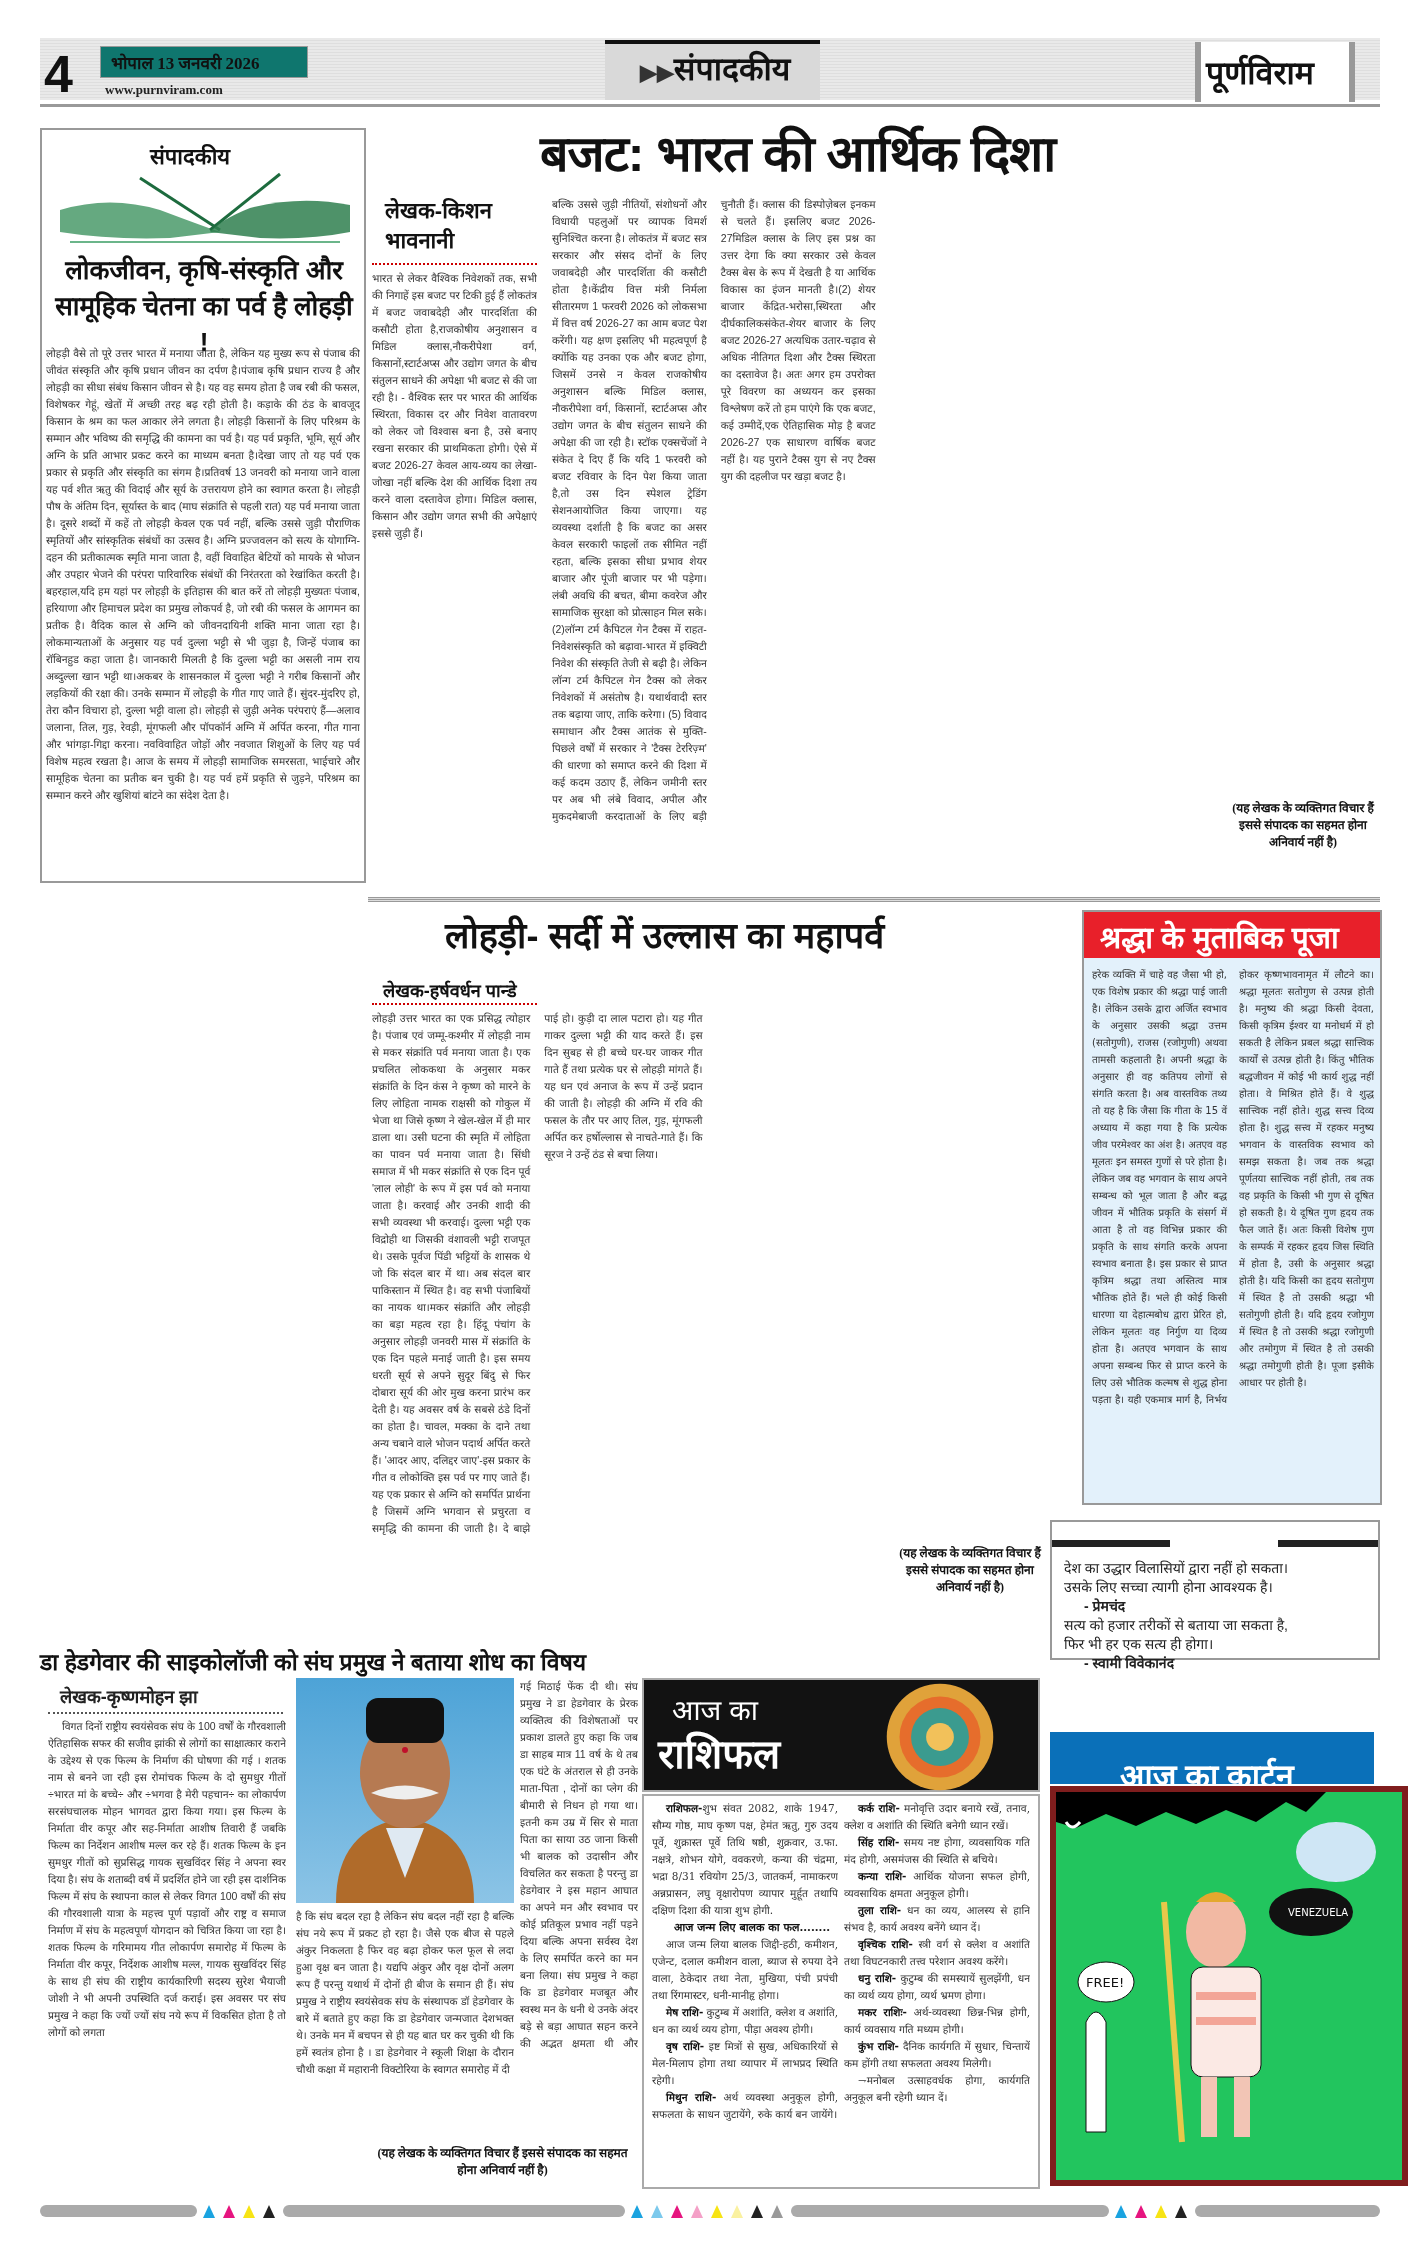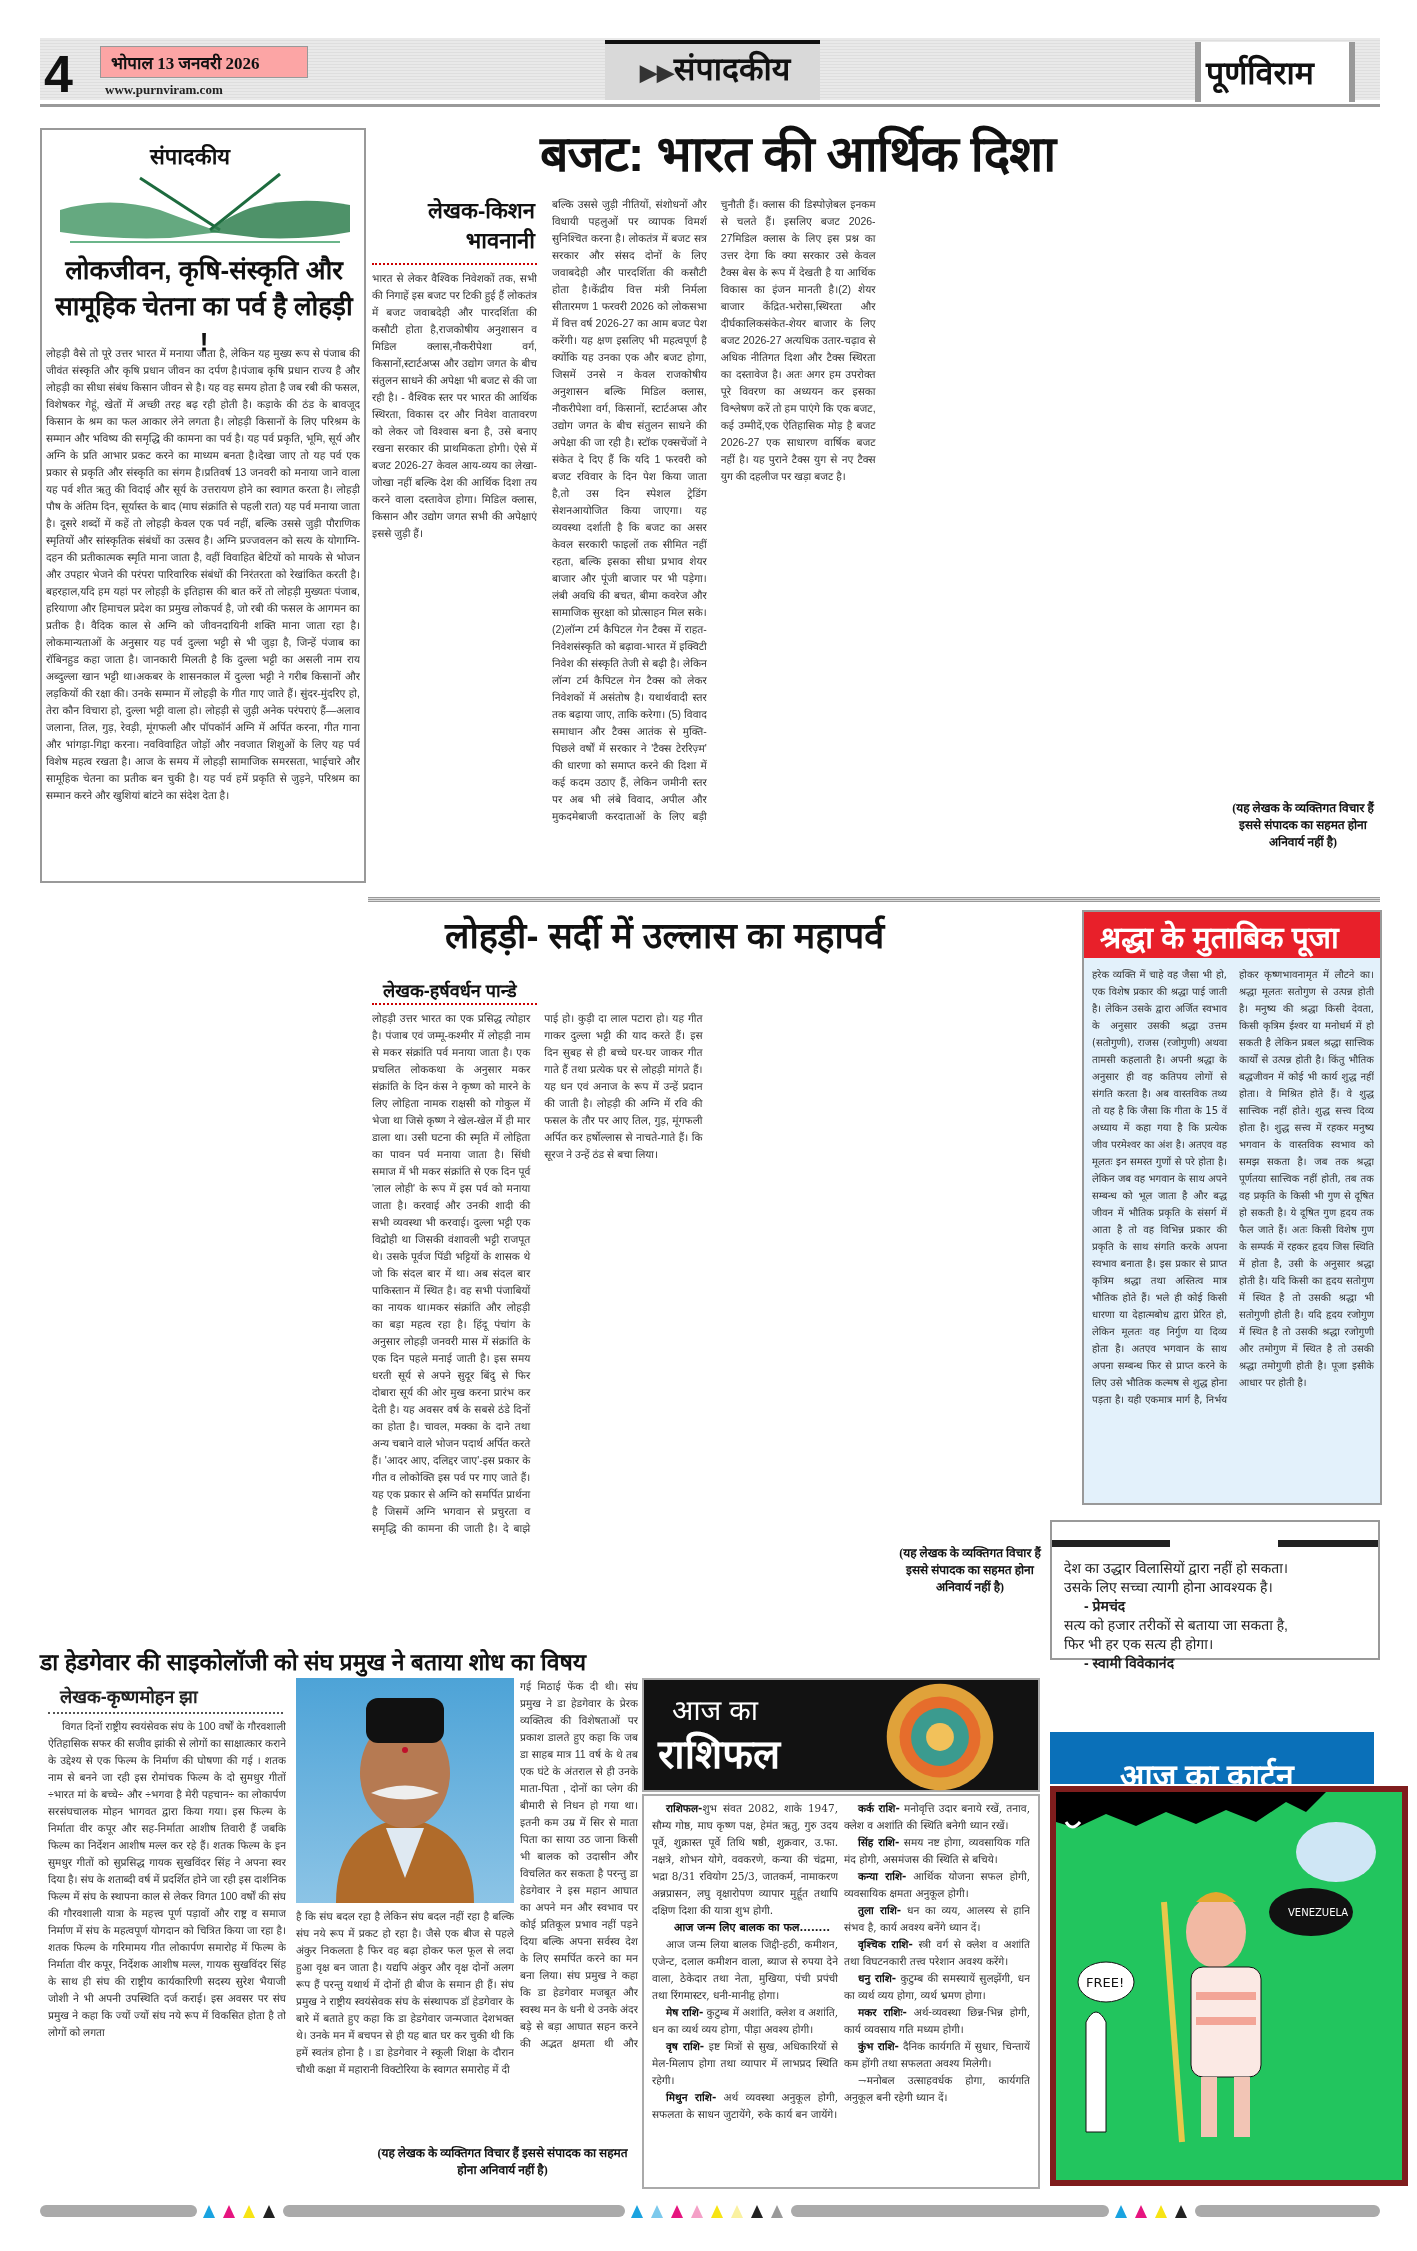--- a/index.html
+++ b/index.html
@@ -7,38 +7,38 @@
   body { position: relative; font-family: "DejaVu Sans", sans-serif; color: #222; }
   .abs { position: absolute; }
   .body-text { font-size: 10.5px; line-height: 17px; text-align: justify; color: #333; font-family: "Liberation Sans", sans-serif; }
   .cols { column-gap: 14px; column-fill: auto; }
   .gray-bar { background: #aaa; border-radius: 6px; height: 12px; }
   .tri { display:inline-block; width:0; height:0; border-left:6px solid transparent; border-right:6px solid transparent; border-bottom:13px solid; margin-right:2px; }
 
   
   #masthead { left: 40px; top: 38px; width: 1340px; height: 62px; background: repeating-linear-gradient(0deg,#e9e9e9 0 2px,#dedede 2px 3px); }
   #page-no { left: 44px; top: 44px; font-size: 52px; font-weight: bold; font-family: "Liberation Sans", sans-serif; color:#111; }
-  #date-box { left: 100px; top: 46px; width: 208px; height: 32px; background:#fca5a5; border:1px solid #999; padding:4px 10px; font-size:17px; font-weight:bold; font-family:"Liberation Serif", serif; color:#111; }
+  #date-box { left: 100px; top: 46px; width: 208px; height: 32px; background:#0f766e; border:1px solid #999; padding:4px 10px; font-size:17px; font-weight:bold; font-family:"Liberation Serif", serif; color:#111; }
   #site-url { left: 105px; top: 82px; font-size: 13px; font-family:"Liberation Serif", serif; font-weight:bold; color:#222; }
   #section-box { left: 605px; top: 40px; width: 215px; height: 60px; background:#d9d9d9; border-top:4px solid #111; }
   #section-title { left: 640px; top: 46px; font-size: 32px; font-weight: bold; color:#111; font-family:"Liberation Sans", sans-serif; }
   #brand-box { left: 1195px; top: 42px; width: 160px; height: 60px; background:#fff; border-left:6px solid #999; border-right:6px solid #999; }
   #brand-name { left: 1206px; top: 50px; font-size: 32px; font-weight: bold; color:#111; font-family:"Liberation Sans", sans-serif; }
   #top-rule { left: 40px; top: 104px; width: 1340px; height: 3px; background:#999; }
 
   
   #editorial-box { left: 40px; top: 128px; width: 326px; height: 755px; border:2px solid #999; }
   #editorial-label { left: 150px; top: 140px; font-size: 22px; font-weight:bold; color:#111; }
   #hands-art { left: 50px; top: 170px; width: 310px; height: 82px; }
   #editorial-headline { left: 48px; top: 252px; width: 312px; font-size: 26px; line-height: 36px; font-weight: bold; text-align:center; color:#111; font-family:"Liberation Sans", sans-serif; }
   #editorial-body { left: 46px; top: 345px; width: 314px; height: 530px; overflow:hidden; }
 
   
   #budget-headline { left: 540px; top: 118px; font-size: 50px; font-weight: bold; color:#111; font-family:"Liberation Sans", sans-serif; letter-spacing:-1px; }
-  #budget-byline { left: 385px; top: 196px; width: 150px; font-size: 22px; line-height: 30px; font-weight:bold; text-align:right; color:#111; font-family:"Liberation Sans", sans-serif; }
+  #budget-byline { left: 385px; top: 196px; width: 150px; font-size: 22px; line-height: 30px; font-weight:bold; text-align:left; color:#111; font-family:"Liberation Sans", sans-serif; }
   #budget-dots { left: 372px; top: 263px; width: 165px; border-top: 2px dotted #c00; }
   #budget-intro { left: 372px; top: 270px; width: 165px; height: 610px; overflow:hidden; }
   #budget-cols { left: 552px; top: 196px; width: 830px; height: 640px; column-count: 5; overflow:hidden; }
   #budget-disclaimer { left: 1228px; top: 800px; width: 150px; font-size: 12px; font-weight:bold; text-align:center; line-height: 17px; color:#111; font-family:"Liberation Serif", serif; }
   #mid-rule { left: 368px; top: 897px; width: 1012px; height: 5px; background: repeating-linear-gradient(0deg,#999 0 1px,#ddd 1px 2px); }
 
   
   #lohri-headline { left: 445px; top: 910px; font-size: 36px; font-weight:bold; color:#111; font-family:"Liberation Sans", sans-serif; }
   #lohri-byline { left: 383px; top: 978px; font-size: 18px; font-weight:bold; color:#111; font-family:"Liberation Sans", sans-serif; }
   #lohri-dots { left: 372px; top: 1003px; width: 165px; border-top: 2px dotted #c00; }

